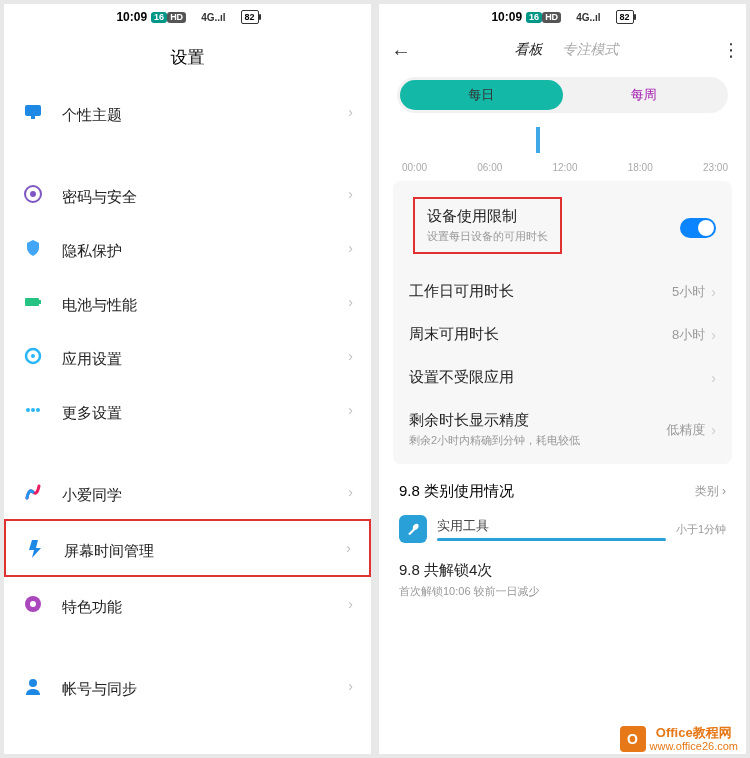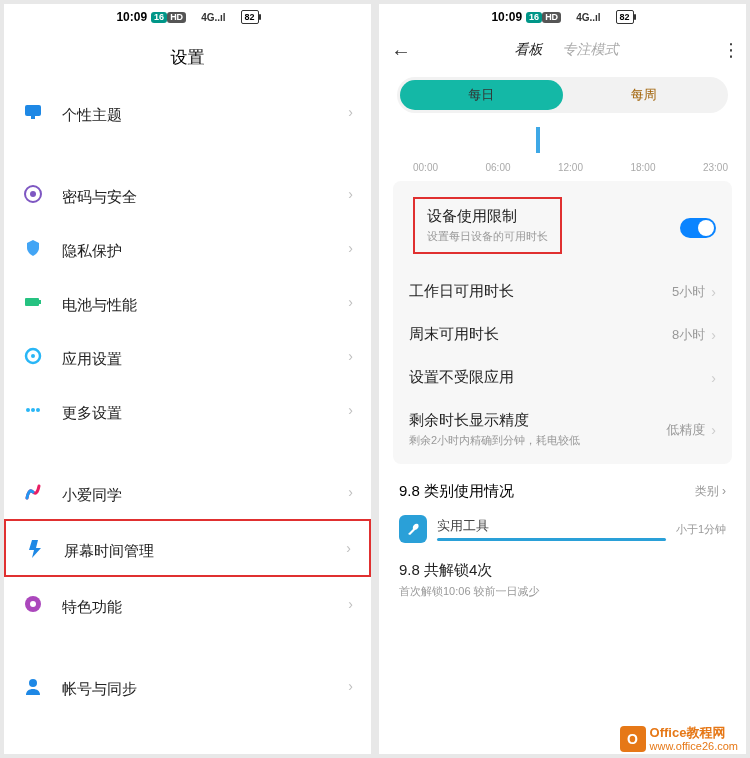--- a/index.html
+++ b/index.html
@@ -87,32 +87,32 @@
     .tab-top.active { color:#222; font-weight:500; }
     .more-dots { font-size:18px; color:#333; width:12px; text-align:center; }
 
     .seg-control {
       margin: 8px 18px 4px;
       background:#f2f2f2;
       border-radius:18px;
       display:flex;
       padding:3px;
     }
-    .seg { flex:1; text-align:center; padding:6px 0; font-size:13px; color:#a16207; border-radius:16px; }
+    .seg { flex:1; text-align:center; padding:6px 0; font-size:13px; color:#a21caf; border-radius:16px; }
     .seg.active { background:#14b8a6; color:#333; }
 
     .timeline {
       height:50px; position:relative; margin:6px 18px 0;
     }
     .timeline-bar {
       position:absolute; left:42%; top:4px;
       width:4px; height:26px; background:#3ea8e6;
     }
     .timeline-labels {
-      position:absolute; bottom:0; left:16px; right:0;
+      position:absolute; bottom:0; left:5px; right:0;
       display:flex; justify-content:space-between;
       font-size:10px; color:#aaa;
     }
 
     .section-card {
       background:#f7f7f7;
       margin: 8px 14px;
       border-radius:8px;
       padding: 4px 0;
     }
@@ -173,21 +173,21 @@
     .watermark {
       position:absolute; right:8px; bottom:4px;
       display:flex; align-items:center; gap:4px;
       background:rgba(255,255,255,.6); padding:2px 4px;
     }
     .wm-logo {
       width:26px; height:26px; background:#e67817;
       border-radius:4px; display:flex; align-items:center;
       justify-content:center; color:#fff; font-size:14px; font-weight:bold;
     }
-    .wm-text { line-height:1.1; }
+    .wm-text { line-height:1.1;text-align:center; }
     .wm-top { font-size:13px; color:#e67817; font-weight:600; }
     .wm-bottom { font-size:11px; color:#e67817; }
 
     .sig-icon { font-size:10px; color:#333; }
   </style>
 </head>
 <body>
 
 <div class="phone">
   <div class="status-bar">

